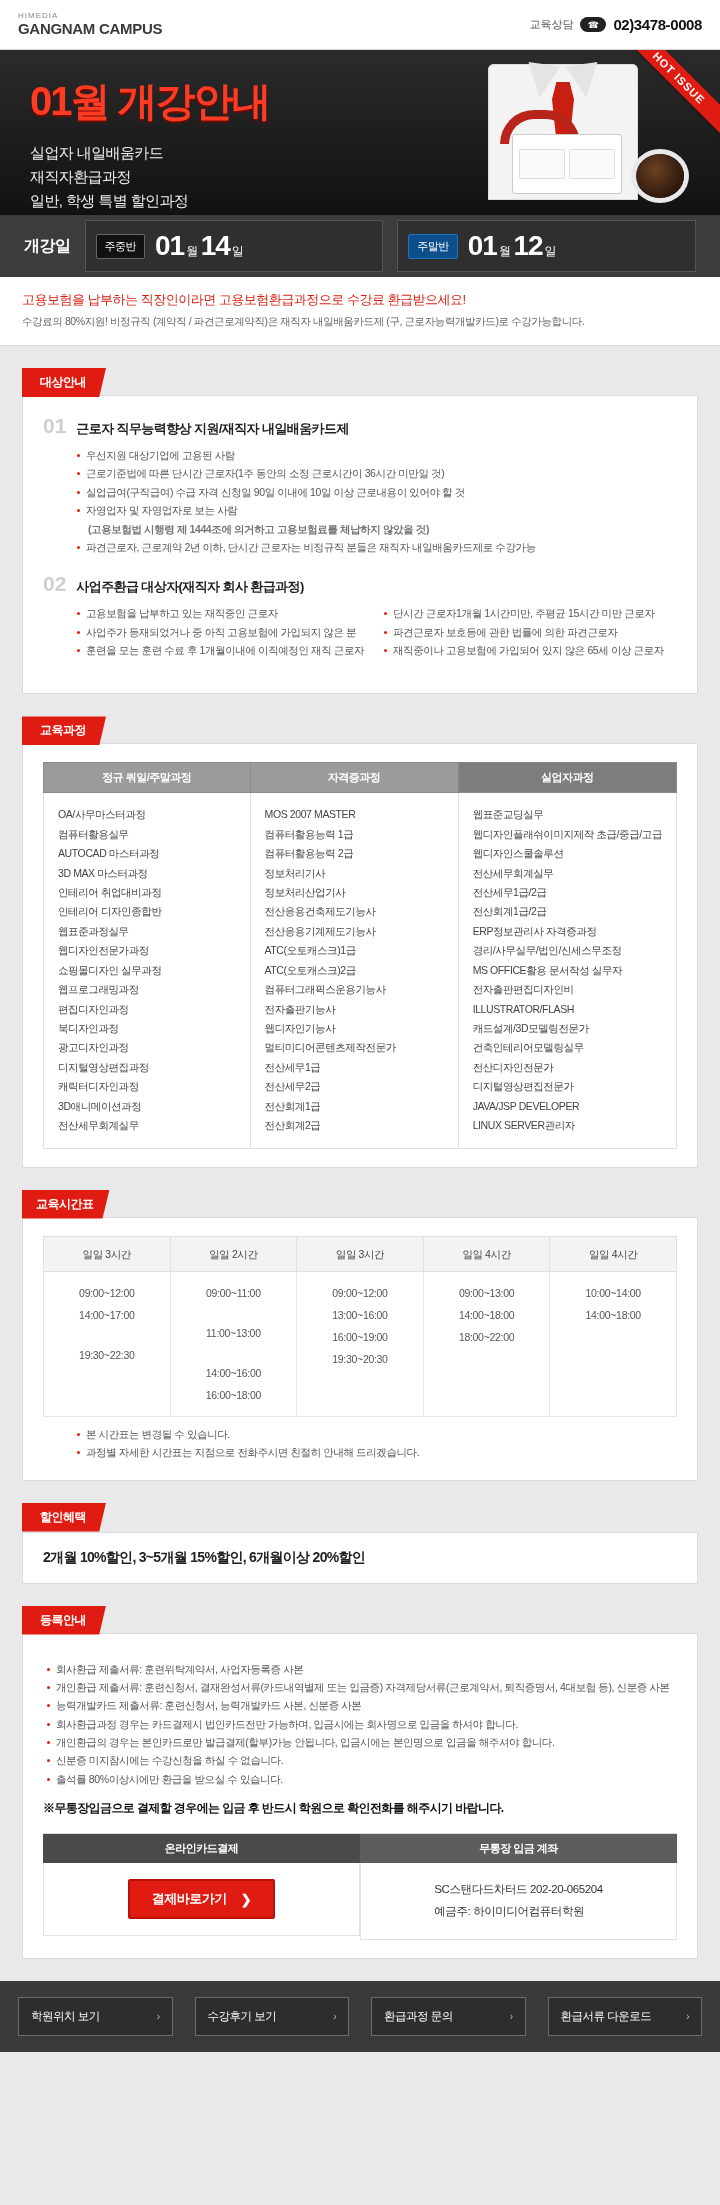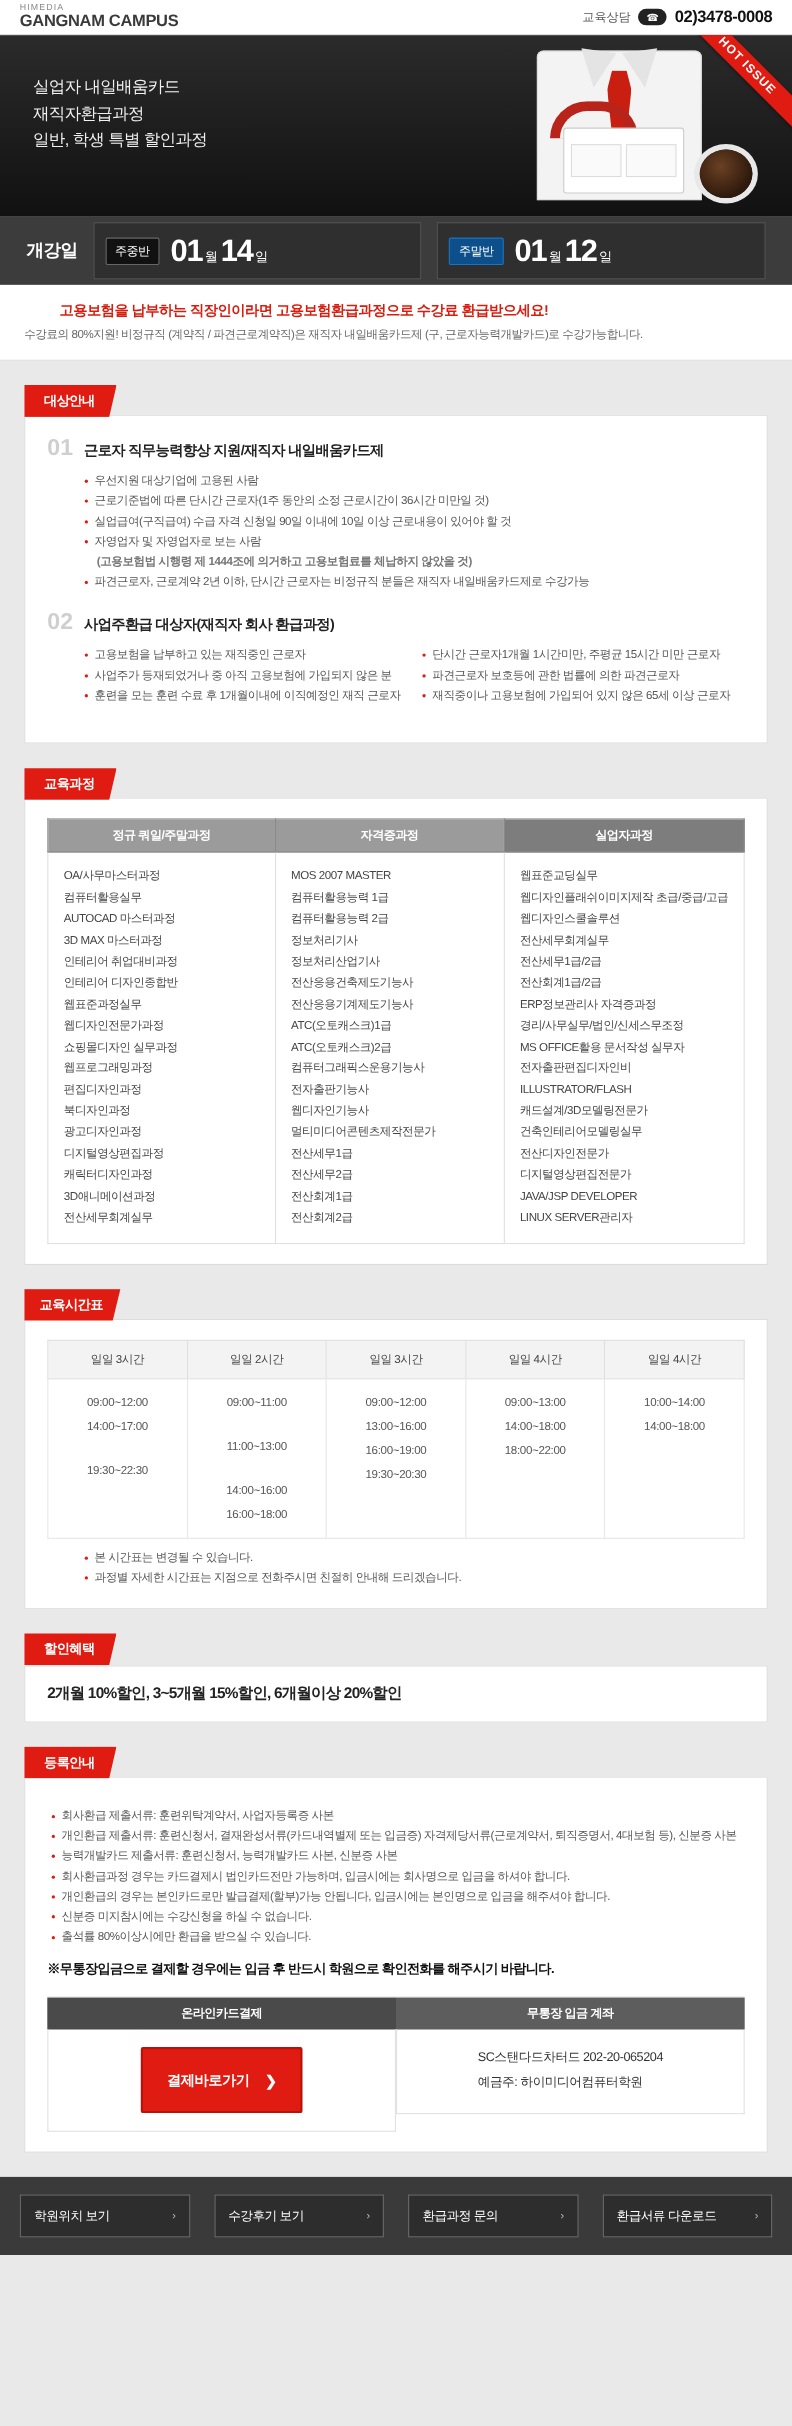--- a/index.html
+++ b/index.html
@@ -7,21 +7,21 @@
     width: 720px;
     font-family: "Liberation Sans", sans-serif;
     background: #e9e9e9;
     color: #333;
     font-size: 12px;
   }
   .page { width: 720px; position: relative; background: #e9e9e9; }
 
   
   .topbar {
-    height: 32px;
+    height: 50px;
     background: #ffffff;
     display: flex;
     align-items: center;
     justify-content: space-between;
     padding: 0 18px;
     border-bottom: 1px solid #d8d8d8;
   }
   .logo-wrap { line-height: 1.05; }
   .logo-small { font-size: 8px; color: #888; letter-spacing: 1px; }
   .logo-big { font-size: 15px; font-weight: bold; color: #3a3a3a; letter-spacing: -0.3px; }
@@ -109,21 +109,21 @@
   }
   .date-tag.weekend { background: #0c4f8a; border-color: #1a74c4; text-align: center; }
   .date-val { color: #fff; font-size: 13px; letter-spacing: -0.5px; display: flex; align-items: baseline; }
   .date-val b { font-size: 28px; font-weight: bold; letter-spacing: -1px; }
   .date-val span { margin: 0 3px 0 2px; font-size: 12px; }
 
   
   .notice {
     background: #fff; padding: 14px 22px 16px; border-bottom: 1px solid #ddd;
   }
-  .notice-title { color: #d81d0f; font-weight: bold; font-size: 13px; letter-spacing: -0.5px; margin-left: 32px; }
+  .notice-title { color: #d81d0f; font-weight: normal; font-size: 13px; letter-spacing: -0.5px; }
   .notice-desc { margin-top: 6px; color: #666; font-size: 10.5px; letter-spacing: -0.4px; }
 
   
   .section { padding: 0 22px; background: #e9e9e9; }
   .sec-head {
     position: relative; display: inline-block; background: #e01c12; color: #fff;
     font-size: 12px; font-weight: bold; padding: 6px 16px 6px 14px;
     letter-spacing: -0.5px; margin: 22px 0 0 0;
     clip-path: polygon(0 0, 100% 0, 92% 100%, 0% 100%);
     min-width: 84px; text-align: center;
@@ -202,21 +202,21 @@
     background: #4a4a4a; color: #fff; text-align: center; font-size: 11px;
     padding: 7px 0; font-weight: bold; letter-spacing: -0.5px;
   }
   .pay-head.alt { background: #5d5d5d; }
   .pay-body {
     padding: 16px 14px; min-height: 70px; display: flex; align-items: center;
     justify-content: center; border: 1px solid #e2e2e2; border-top: none;
   }
   .pay-btn {
     background: #e01c12; color: #fff; font-size: 13px; font-weight: bold;
-    border: 2px solid #b81209; border-radius: 2px; padding: 19px 22px;
+    border: 2px solid #b81209; border-radius: 2px; padding: 9px 22px;
     display: inline-flex; align-items: center; gap: 14px; cursor: pointer;
     letter-spacing: -0.5px;
   }
   .pay-acct { font-size: 11.5px; color: #333; line-height: 1.9; letter-spacing: -0.4px; }
 
   
   .footer {
     background: #3a3a3a; padding: 16px 18px; display: flex; gap: 22px;
   }
   .fbtn {
@@ -238,20 +238,21 @@
     </div>
     <div class="consult">
       <span class="consult-label">교육상담</span>
       <span class="phone-ico">☎</span>
       <span class="phone-num">02)3478-0008</span>
     </div>
   </div>
 
   <div class="hero">
     <div class="hero-left">
+      <div class="hero-title">01월 개강안내</div>
       <div class="hero-sub">
         <div>실업자 내일배움카드</div>
         <div>재직자환급과정</div>
         <div>일반, 학생 특별 할인과정</div>
       </div>
     </div>
     <div class="hero-art">
       <div class="shirt">
         <div class="collar-l"></div>
         <div class="collar-r"></div>

